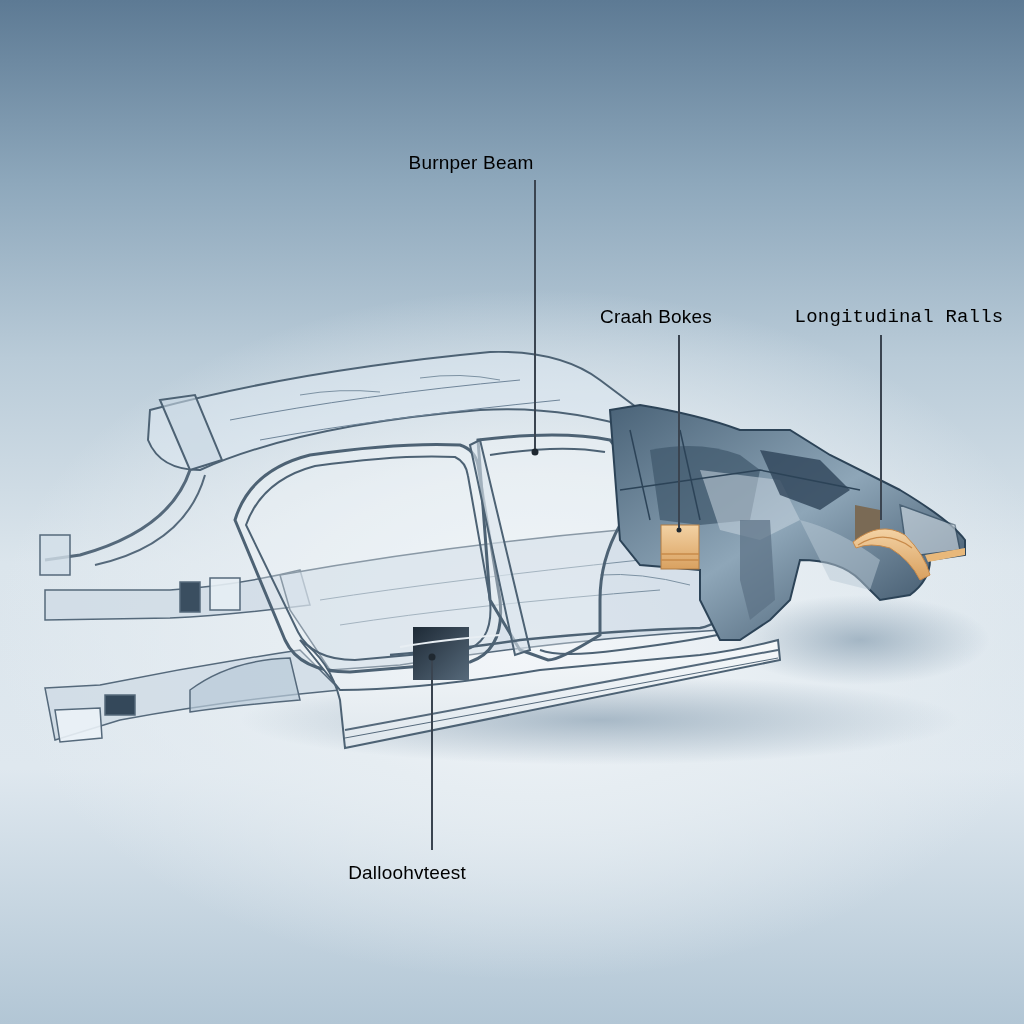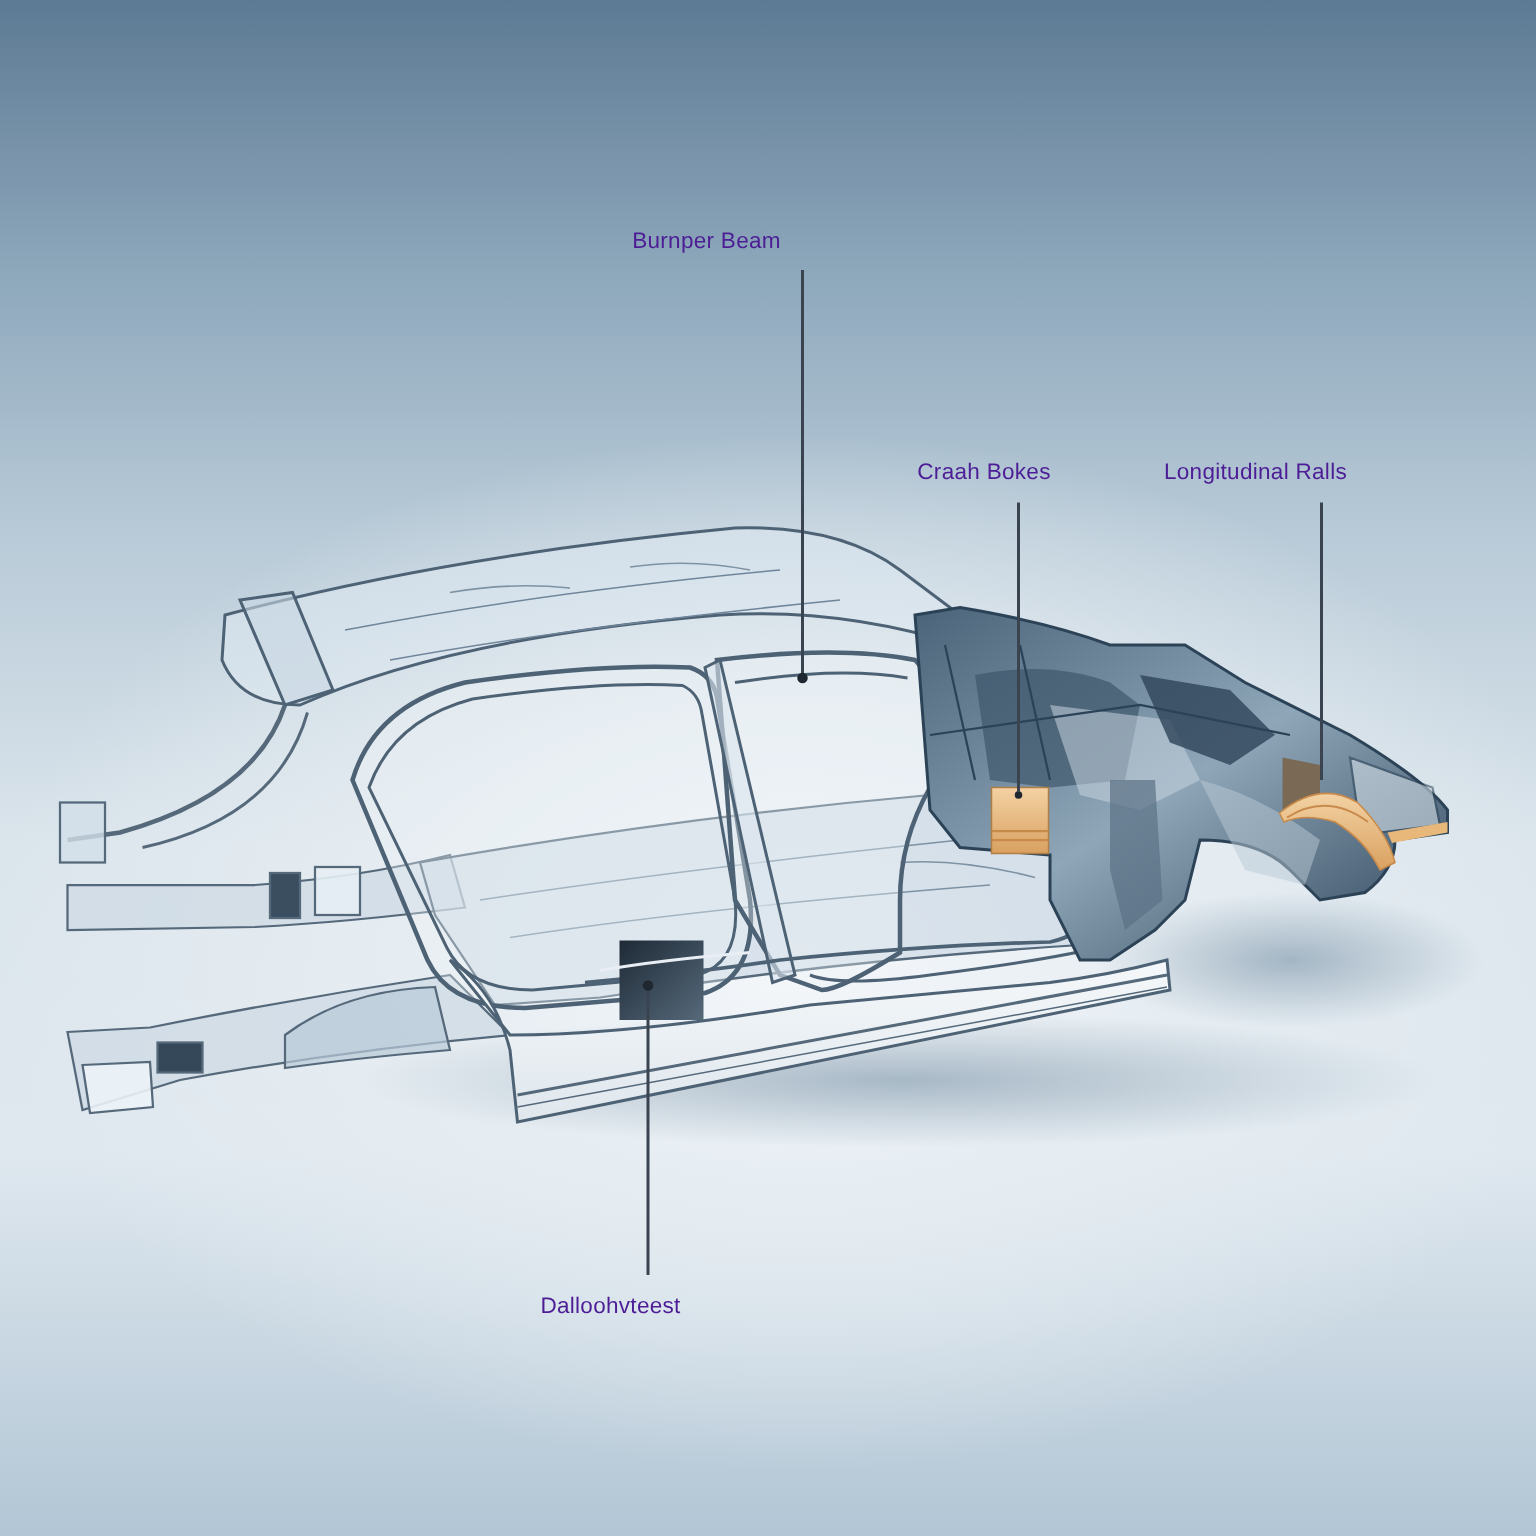--- a/index.html
+++ b/index.html
@@ -5,21 +5,21 @@
     html, body { margin: 0; padding: 0; }
     body {
       width: 1024px; height: 1024px; overflow: hidden; position: relative;
       background:
         radial-gradient(ellipse 70% 45% at 52% 62%, #f4f7fa 0%, #e6edf2 35%, rgba(220,230,238,0) 75%),
         linear-gradient(180deg, #5d7a94 0%, #8ea8bc 18%, #b9cbd8 35%, #dbe5ec 55%, #dfe8ef 75%, #b2c6d5 100%);
       font-family: "Liberation Sans", sans-serif;
     }
     .scene { position: absolute; left: 0; top: 0; width: 1024px; height: 1024px; }
     .label {
-      position: absolute; color: #4c1d95; font-size: 15px; letter-spacing: 0.2px;
+      position: absolute; color: #000000; font-size: 19px; letter-spacing: 0.2px;
       white-space: nowrap; transform: translateX(-50%);
     }
     .callout-line { stroke: #3a4450; stroke-width: 2; }
     .callout-dot { fill: #1f2830; }
   </style>
 </head>
 <body>
 
 <svg class="scene" viewBox="0 0 1024 1024" xmlns="http://www.w3.org/2000/svg">
   <defs>
@@ -135,14 +135,14 @@
     <circle class="callout-dot" cx="535" cy="452" r="3.5"></circle>
     <line class="callout-line" x1="679" y1="335" x2="679" y2="528"></line>
     <line class="callout-line" x1="881" y1="335" x2="881" y2="520"></line>
     <line class="callout-line" x1="432" y1="657" x2="432" y2="850"></line>
     <circle class="callout-dot" cx="432" cy="657" r="3.5"></circle>
   </g>
 </svg>
 
 <div class="label" style="left:471px; top:152px;">Burnper Beam</div>
 <div class="label" style="left:656px; top:306px;">Craah Bokes</div>
-<div class="label" style="left:837px; top:306px;">Longitudinal Ralls</div>
+<div class="label" style="left:899px; top:306px;font-family:Liberation Mono, monospace;">Longitudinal Ralls</div>
 <div class="label" style="left:407px; top:862px;text-align:center;">Dalloohvteest</div>
 
 </body></html>

